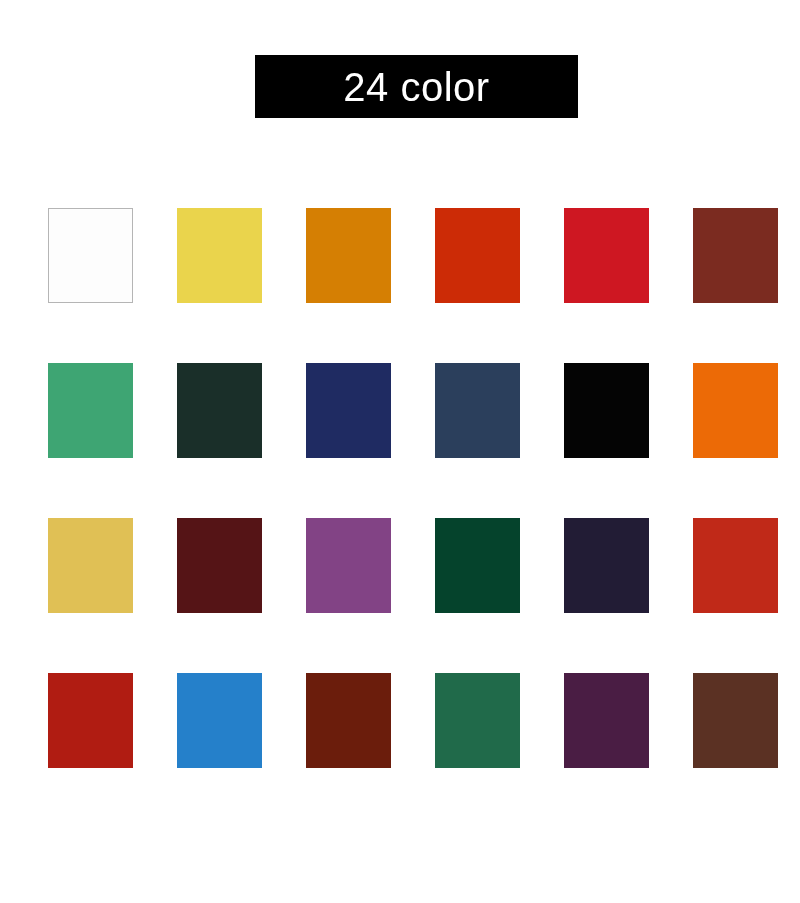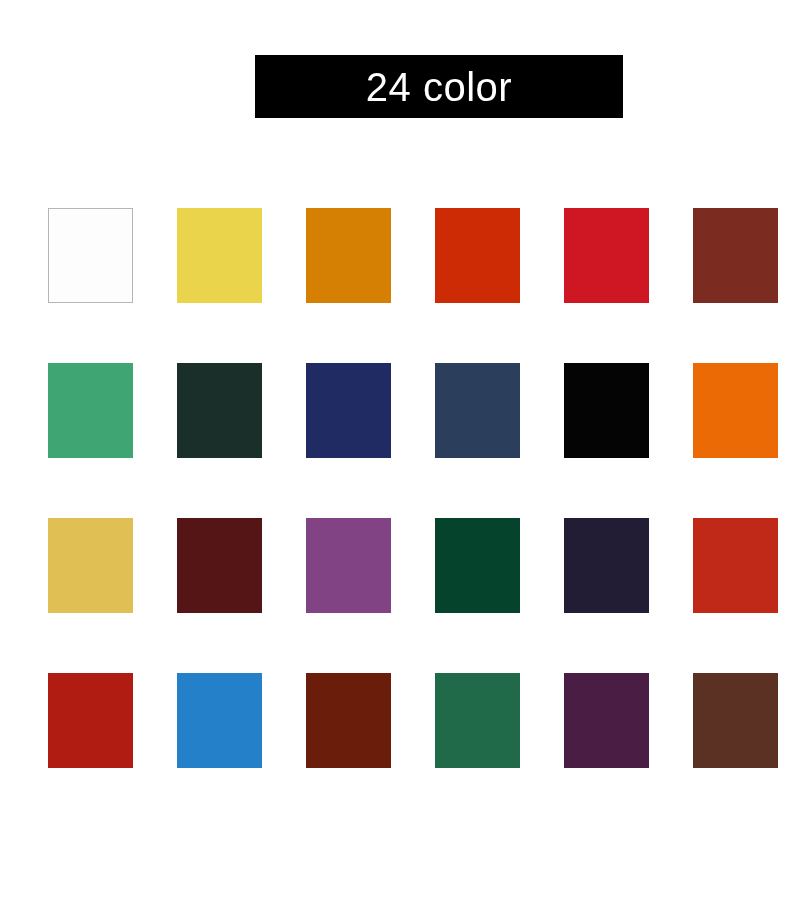--- a/index.html
+++ b/index.html
@@ -20,21 +20,21 @@
     width: 800px;
     height: 903px;
     background: #ffffff;
   }
 
   
   .title-banner {
     position: absolute;
     left: 255px;
     top: 55px;
-    width: 368px;
+    width: 323px;
     height: 63px;
     background: #000000;
     display: flex;
     align-items: center;
     justify-content: center;
     box-sizing: border-box;
   }
   .title-text {
     color: #ffffff;
     font-family: "Liberation Sans", sans-serif;

